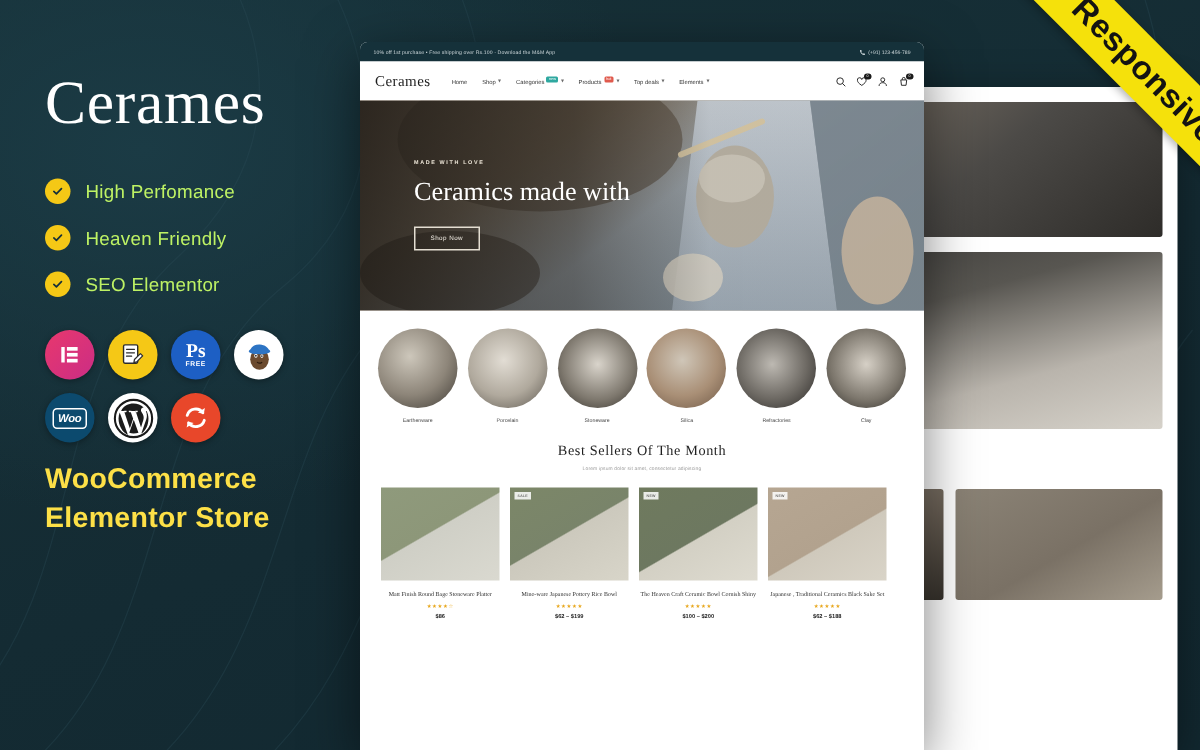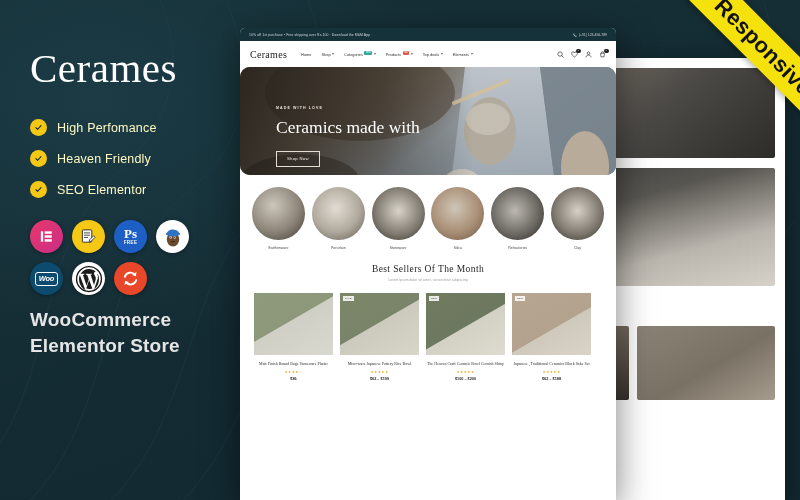--- a/index.html
+++ b/index.html
@@ -32,21 +32,21 @@
   }
   .feature-list { margin-top: 30px; }
   .feature-row { display: flex; align-items: center; margin-bottom: 14px; }
   .check-badge {
     width: 17px; height: 17px; border-radius: 50%;
     background: #f5c816; flex: 0 0 17px;
     display: flex; align-items: center; justify-content: center;
     margin-right: 10px;
   }
   .check-badge svg { display: block; }
-  .feature-text { color: #fef9c3; font-size: 12.5px; letter-spacing: .2px; }
+  .feature-text { color: #bef264; font-size: 12.5px; letter-spacing: .2px; }
 
   
   .plugin-rows { margin-top: 22px; }
   .plugin-row { display: flex; gap: 9px; margin-bottom: 9px; }
   .plugin {
     width: 33px; height: 33px; border-radius: 50%;
     display: flex; align-items: center; justify-content: center;
     position: relative; overflow: hidden;
     font-weight: 700; color: #fff; font-size: 11px;
     box-shadow: 0 1px 4px rgba(0,0,0,.35);
@@ -58,21 +58,21 @@
   .p-ps .ps-free { font-size: 4.5px; letter-spacing: .4px; margin-top: 1px; }
   .p-mc { background: #ffffff; }
   .p-woo { background: #0c4a6e; }
   .p-wp { background: #ffffff; }
   .p-rev { background: #e8472a; }
 
   .build-text {
     margin-top: 26px; color: #cfd9dc; font-size: 13.5px; line-height: 1.45;
   }
   .store-text {
-    margin-top: 12px; color: #e5e5e5; font-size: 19px; font-weight: 700;
+    margin-top: 12px; color: #fde047; font-size: 19px; font-weight: 700;
     line-height: 1.35; letter-spacing: .2px;
   }
 
   
   .ribbon {
     position: absolute; top: -2px; right: -2px;
     width: 160px; height: 160px; overflow: hidden; pointer-events: none;
   }
   .ribbon-band {
     position: absolute; width: 230px; height: 38px;
@@ -138,23 +138,22 @@
   .hicon { position: relative; width: 7px; height: 7px; color: #2c2c2c; }
   .hicon svg { display: block; width: 7px; height: 7px; }
   .hicon .cnt {
     position: absolute; top: -2px; right: -2.5px; background: #1b1b1b; color: #fff;
     font-size: 2.4px; border-radius: 50%; width: 4.2px; height: 4.2px;
     display: flex; align-items: center; justify-content: center;
   }
 
   
   .hero {
-    height: 108px; position: relative; overflow: hidden;
+    height: 140px; position: relative; overflow: hidden;
     background: linear-gradient(100deg,#6d5d4d 0%,#8f8374 40%,#6f7d85 100%);
-    border-radius: 10px;
   }
   .hero-photo { position: absolute; inset: 0; }
   .hero-overlay {
     position: absolute; inset: 0;
     background: linear-gradient(90deg, rgba(20,18,15,.72) 0%, rgba(25,22,18,.45) 38%, rgba(30,28,24,.05) 62%);
   }
   .hero-copy { position: absolute; left: 36px; top: 39px; }
   .hero-eyebrow {
     color: #ede6d8; font-size: 3.6px; letter-spacing: 1.1px; font-weight: 700;
     margin-bottom: 6px;

